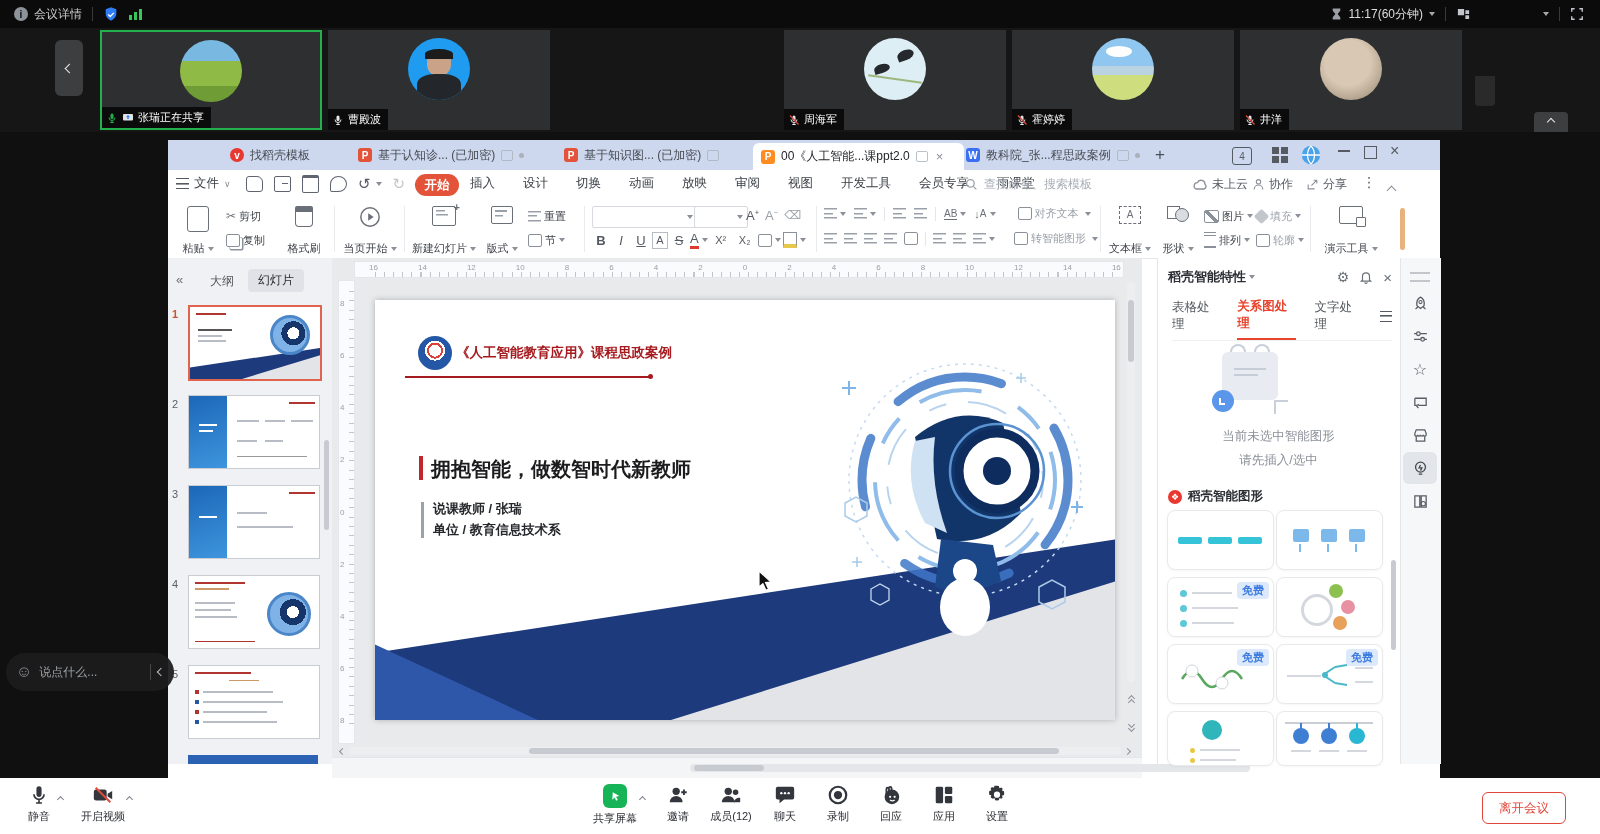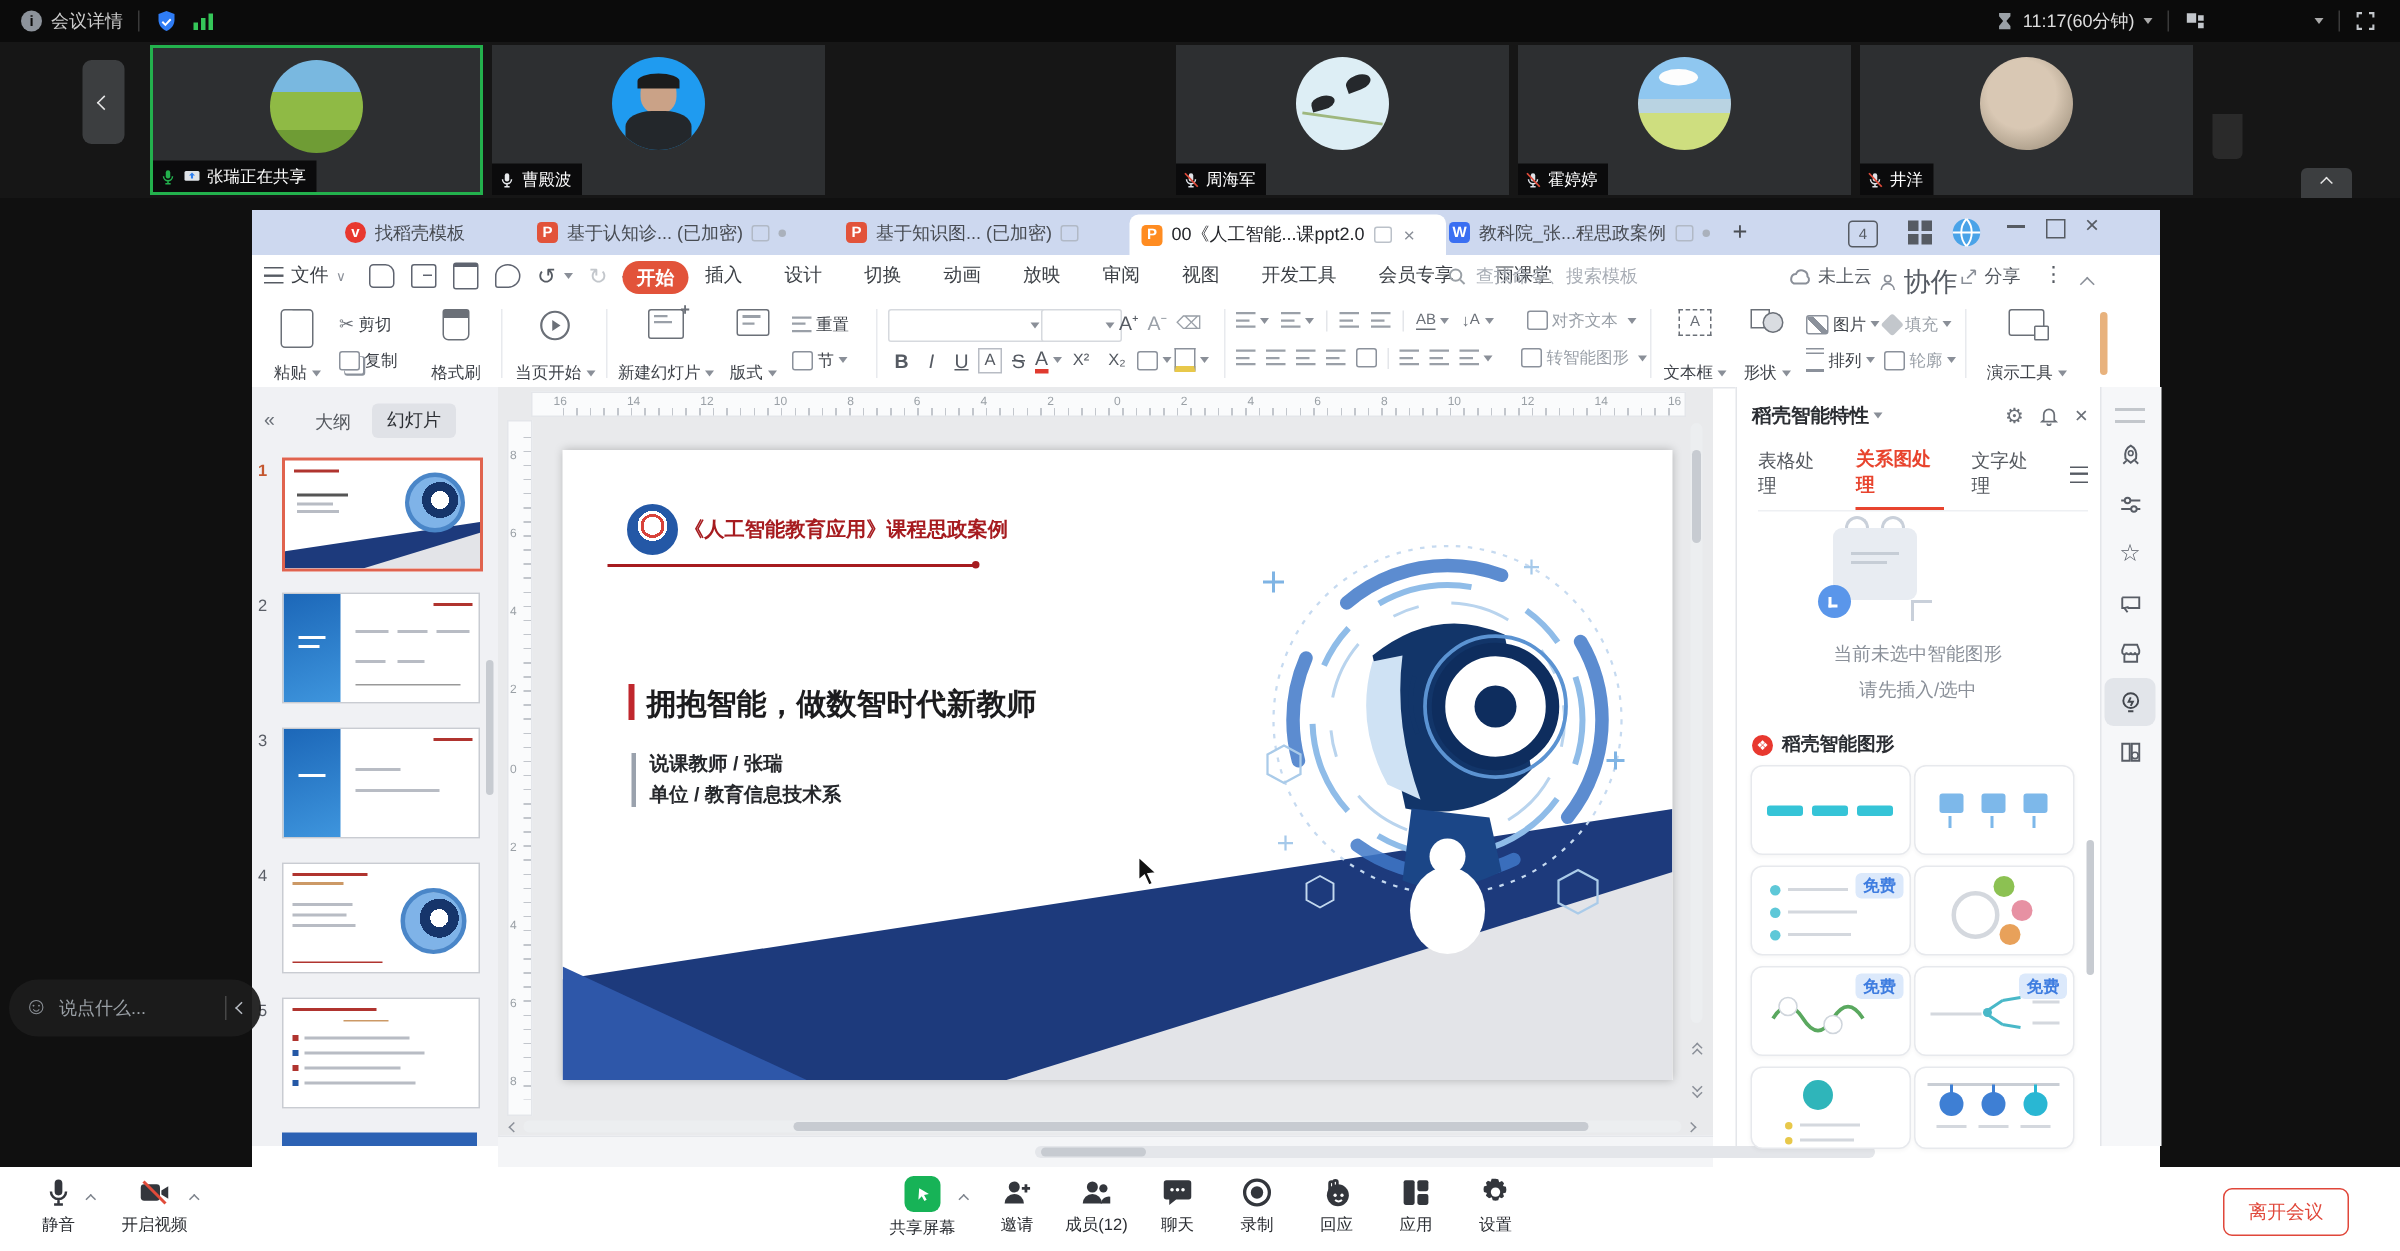--- a/index.html
+++ b/index.html
@@ -270,21 +270,21 @@
         <path stroke="#9aa0a6" stroke-width="2.4" d="M15.5 15.5L21 21"></path>
       </svg>
     <span style="font-size:12px;color:#a9aeb6;">查找命令、搜索模板</span>
   </div>
   <div class="abs f" style="left:1192px;top:176px;gap:4px;color:#565b63;font-size:12px;">
     <svg width="16" height="12" viewBox="0 0 24 16">
         <path fill="none" stroke="#8a8f98" stroke-width="2" d="M6 14a5 5 0 012-9.5A6 6 0 0119.5 7 4 4 0 0118 14z"></path>
       </svg>
     <span>未上云</span>
   </div>
-  <div class="abs f" style="left:1252px;top:176px;gap:4px;color:#565b63;font-size:18px;">
+  <div class="abs f" style="left:1252px;top:176px;gap:4px;color:#565b63;font-size:12px;">
     <svg width="13" height="13" viewBox="0 0 24 24">
         <circle cx="12" cy="7" r="4" fill="none" stroke="#8a8f98" stroke-width="2"></circle>
         <path fill="none" stroke="#8a8f98" stroke-width="2" d="M4 21a8 8 0 0116 0"></path>
       </svg>
     <span>协作</span>
   </div>
   <div class="abs f" style="left:1306px;top:176px;gap:4px;color:#565b63;font-size:12px;">
     <svg width="13" height="13" viewBox="0 0 24 24">
         <path fill="none" stroke="#8a8f98" stroke-width="2" d="M4 12v8h12M10 14L20 4m0 0h-6m6 0v6"></path>
       </svg>

